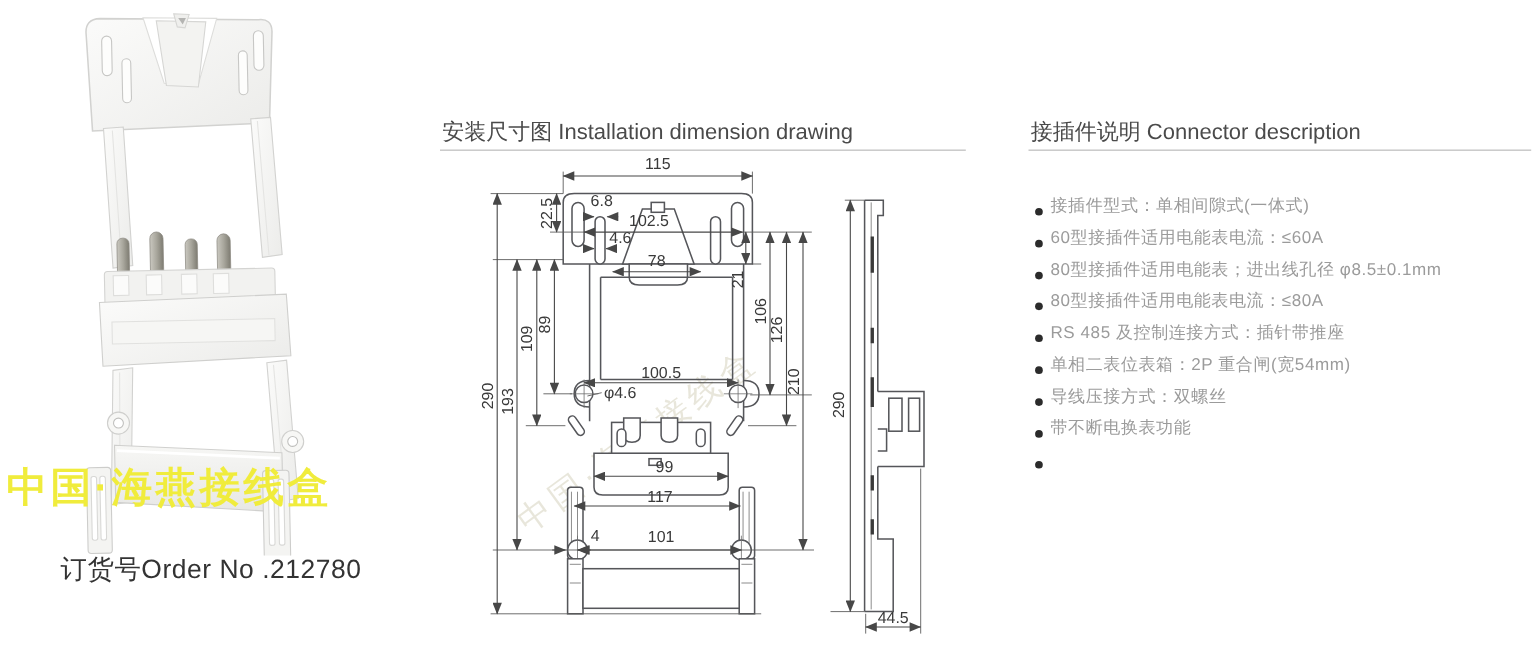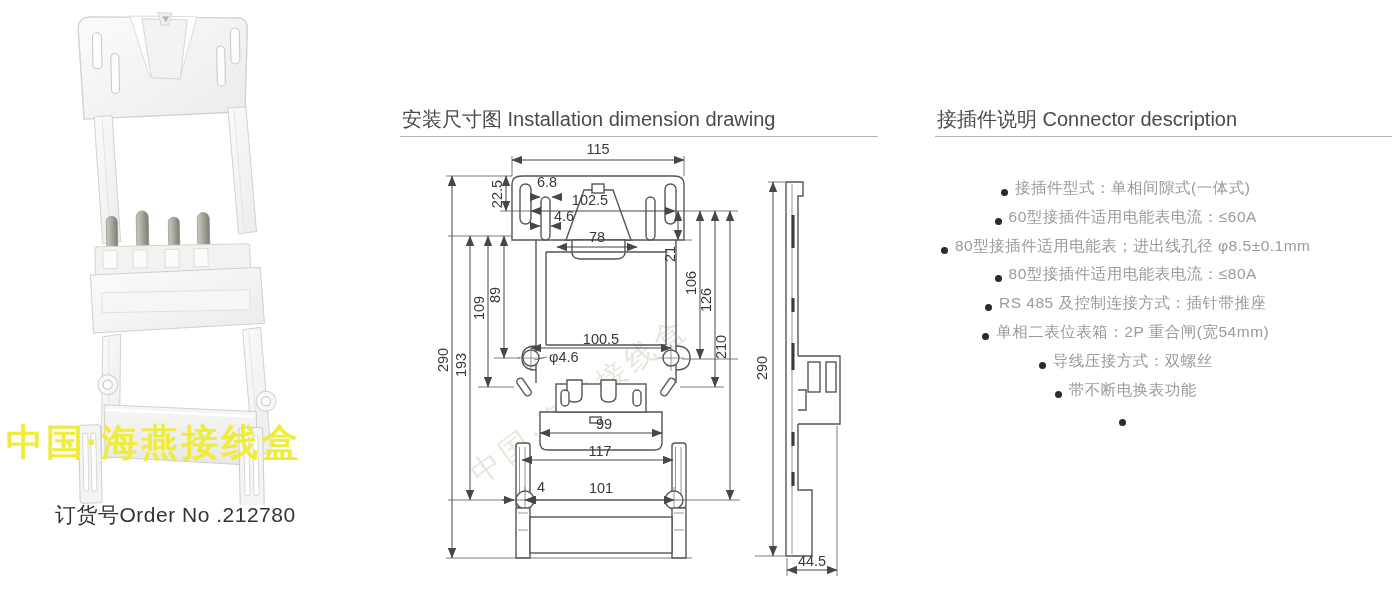--- a/index.html
+++ b/index.html
@@ -4,35 +4,35 @@
 <style>
   html,body{margin:0;padding:0;background:#ffffff;}
   .page{position:relative;width:1397px;height:600px;background:#fff;overflow:hidden;
         font-family:"Liberation Sans","DejaVu Sans",sans-serif;}
   
   .product-col{position:absolute;left:0;top:0;width:390px;height:600px;}
   .product-svg{position:absolute;left:35px;top:5px;}
   .brand-watermark{position:absolute;left:6px;top:418px;width:360px;
       font-size:37px;font-weight:bold;color:#f0ec3c;letter-spacing:3px;
       white-space:nowrap;z-index:5;}
-  .order-line{position:absolute;left:55px;top:501px;font-size:21px;color:#333;
+  .order-line{position:absolute;left:55px;top:501px;font-size:24px;color:#333;
       letter-spacing:0.5px;white-space:nowrap;}
   
   .dim-col{position:absolute;left:400px;top:0;width:490px;height:600px;}
   .col-title{position:absolute;left:2px;top:106px;font-size:20px;color:#4a4a4a;
       white-space:nowrap;font-weight:normal;margin:0;}
   .rule{position:absolute;top:136px;height:0;border-top:1.5px solid #b5b5b5;}
   .dim-col .rule{left:0;width:478px;}
   .drawing-svg{position:absolute;left:0;top:140px;}
   
   .desc-col{position:absolute;left:935px;top:0;width:462px;height:448px;}
   .desc-col .rule{left:0;width:457px;}
   .desc-list{position:absolute;left:6px;top:176px;margin:0;padding:0;list-style:none;}
   .desc-list li{display:flex;align-items:flex-start;height:28.8px;
-      font-size:15.5px;color:#9b9b9b;letter-spacing:0.5px;white-space:nowrap;justify-content:center;}
+      font-size:15.5px;color:#9b9b9b;letter-spacing:0.5px;white-space:nowrap;}
   .desc-list .dot{flex:0 0 auto;width:7px;height:7px;border-radius:50%;
       background:#2b2b2b;margin:13px 7px 0 0;}
   .desc-list .txt{line-height:24px;}
   
   .ol{fill:#ffffff;stroke:#55565a;stroke-width:1.4;}
   .oln{fill:none;stroke:#55565a;stroke-width:1.4;}
   .thin{fill:none;stroke:#6a6a6a;stroke-width:0.7;}
   .dim{stroke:#474747;stroke-width:1;fill:none;
        marker-start:url(#ar);marker-end:url(#ar);}
   .hd{stroke:#474747;stroke-width:1;fill:none;marker-end:url(#ar);}

